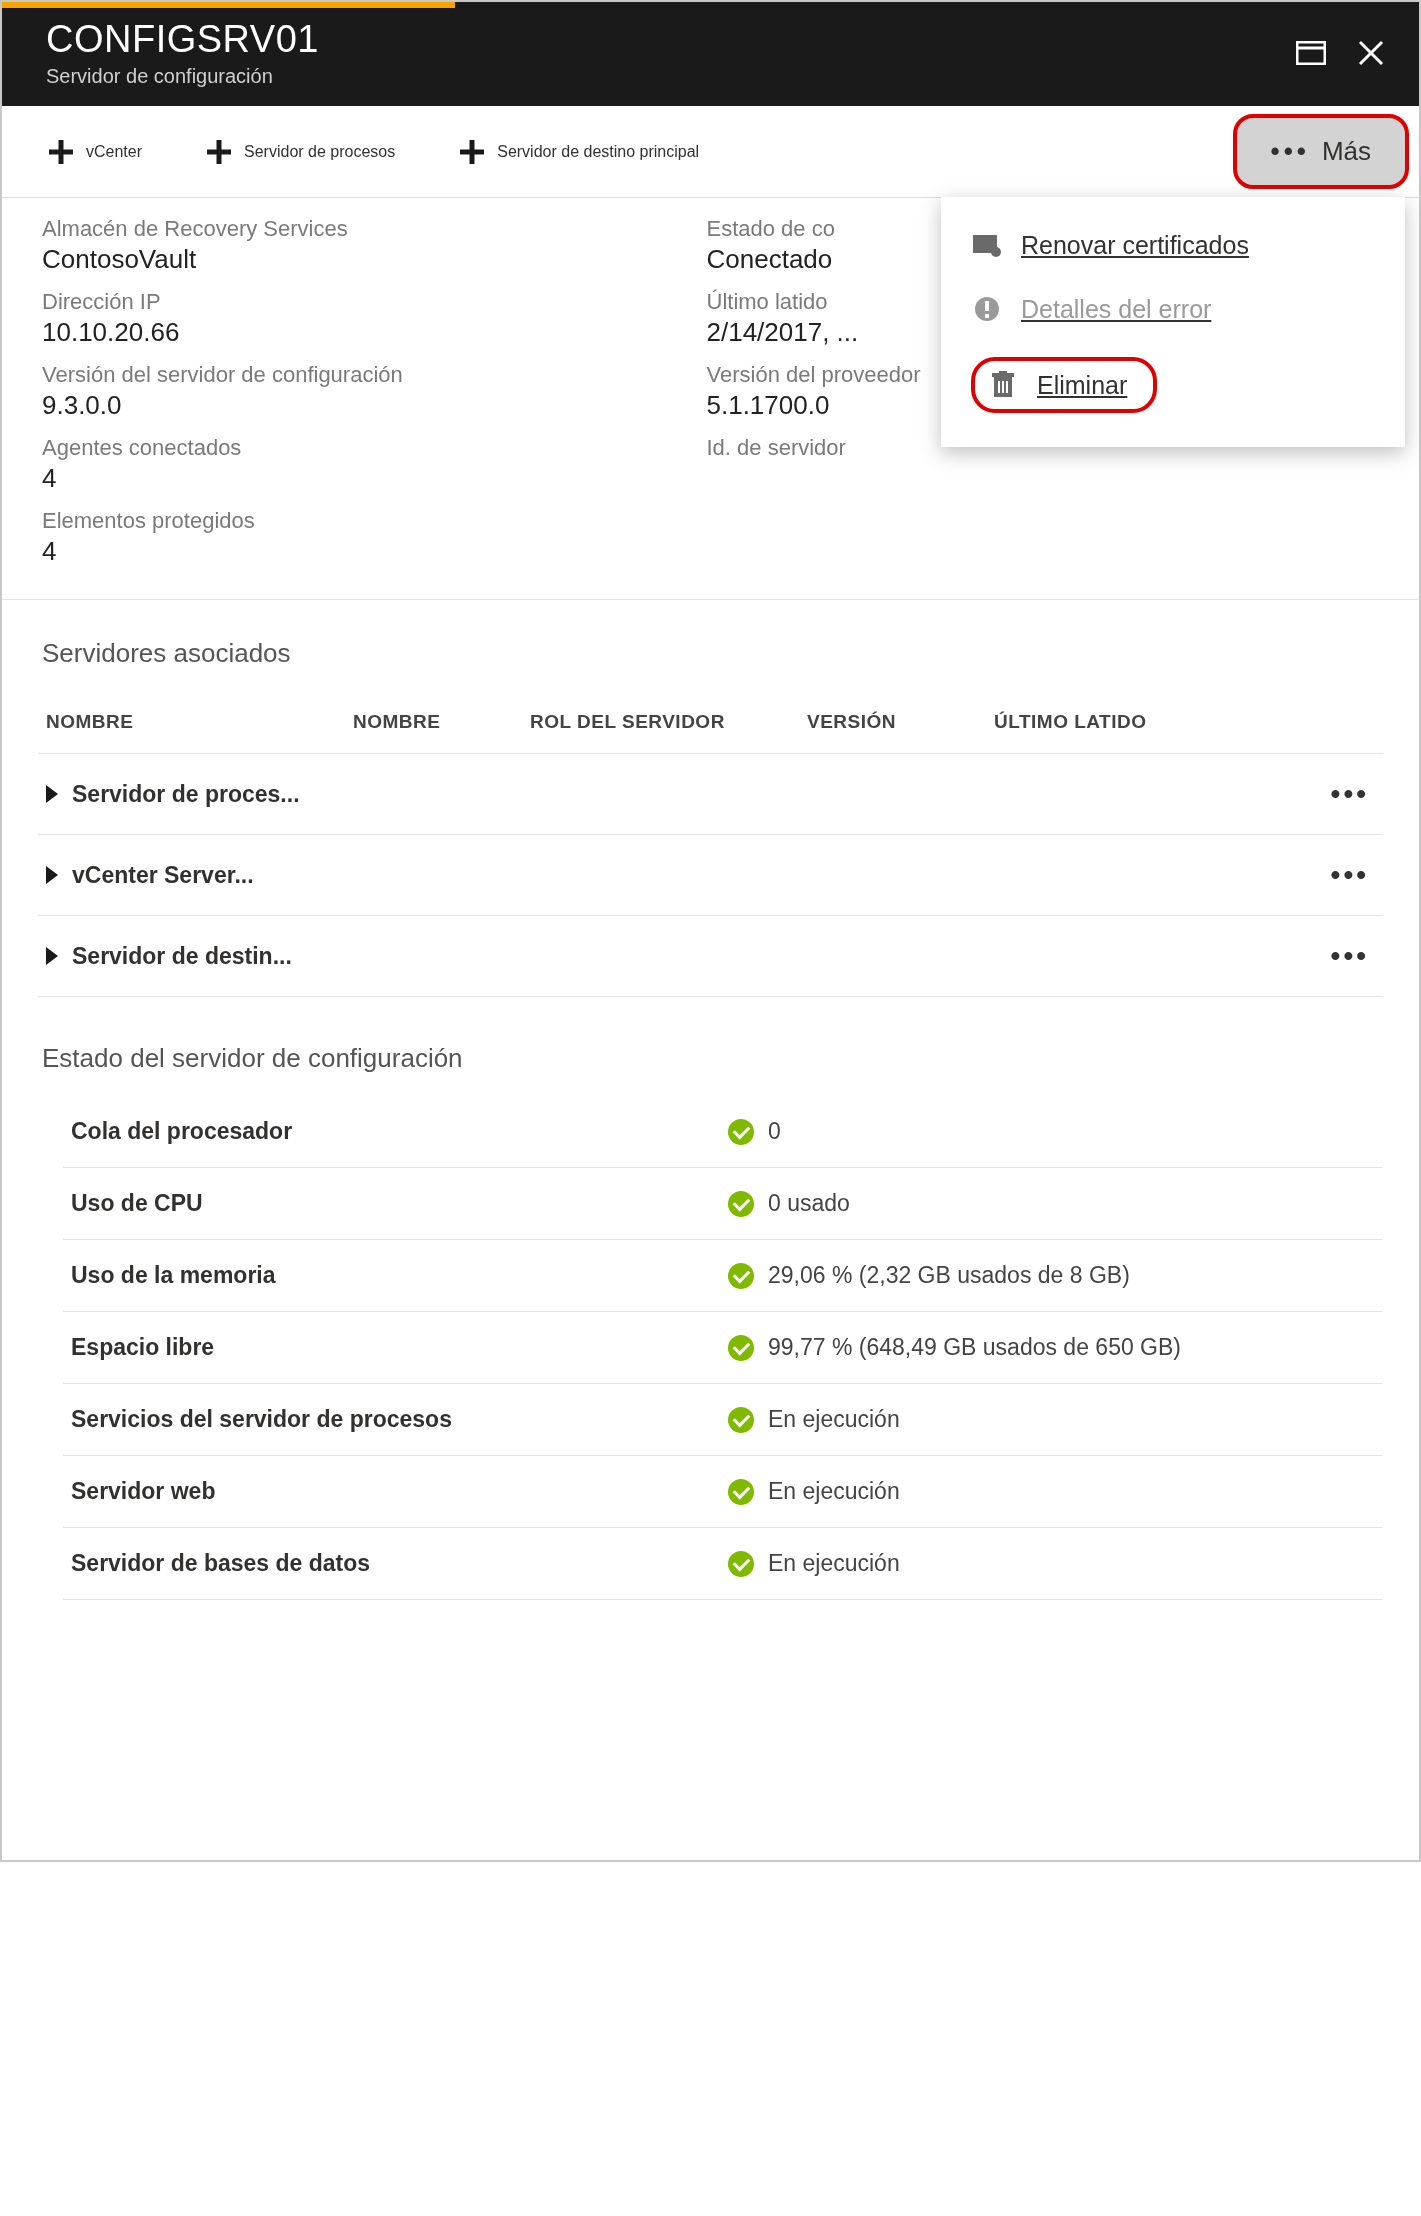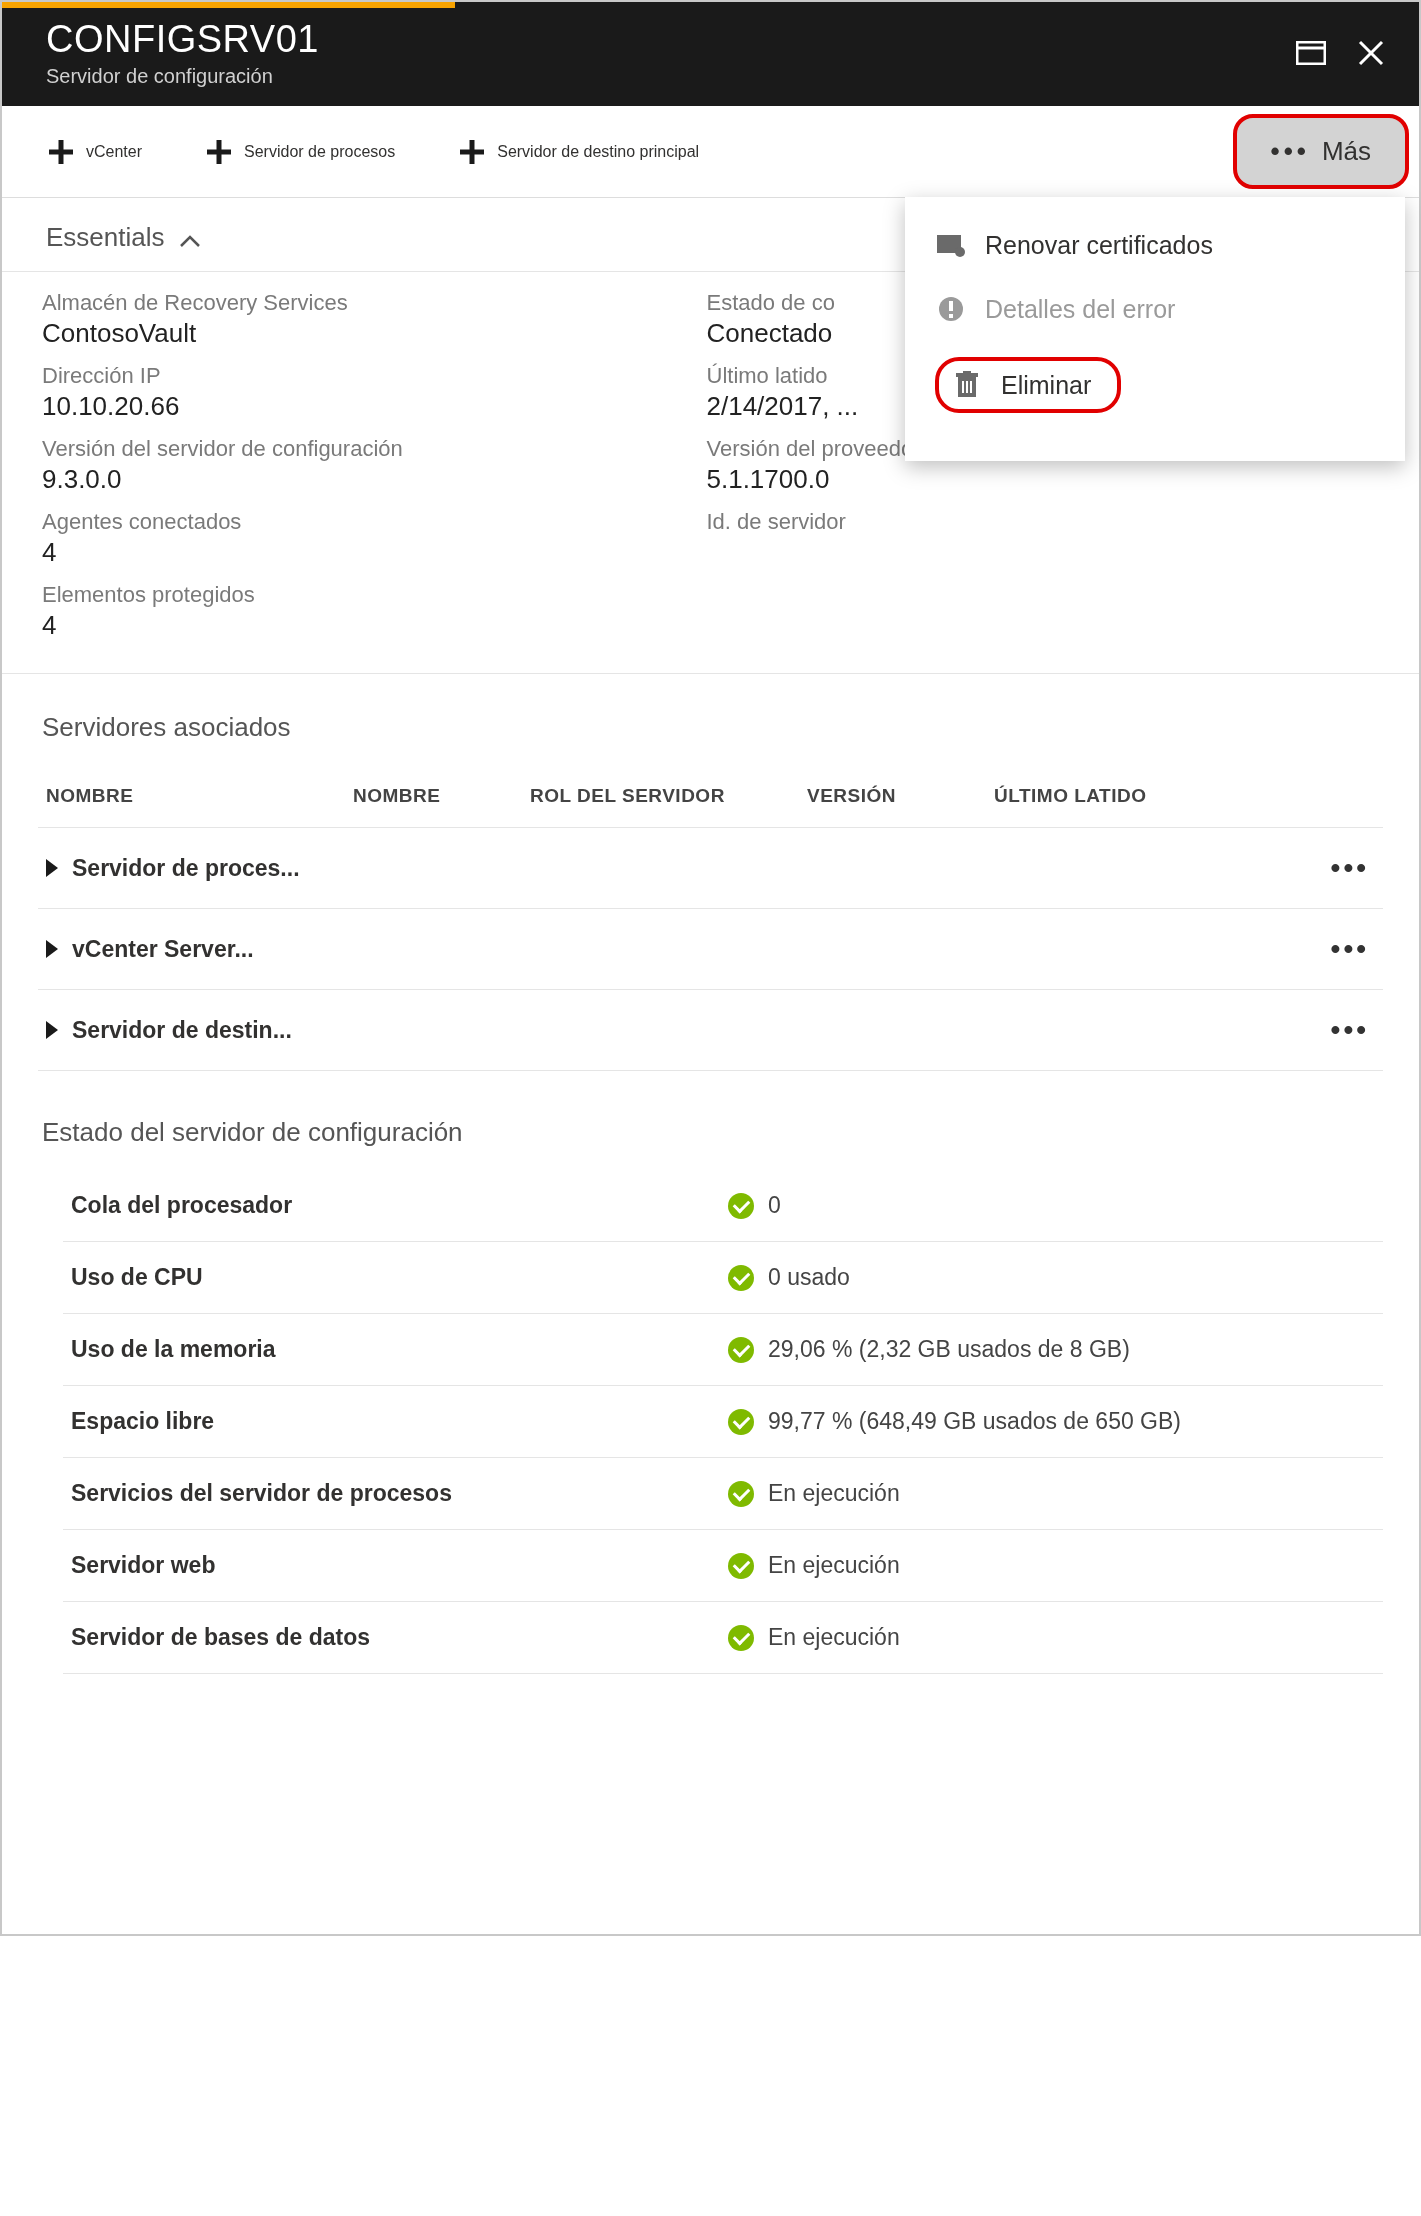--- a/index.html
+++ b/index.html
@@ -67,25 +67,26 @@
       border: 4px solid #e10000;
       border-radius: 20px;
       cursor: pointer;
     }
     .mas-btn .dots { letter-spacing: 4px; margin-right: 12px; font-weight: bold; }
 
     
     .dropdown {
       position: absolute;
       top: 100%; right: 14px;
-      width: 500px;
+      width: 464px;
       background: #fff;
       box-shadow: 0 6px 20px rgba(0,0,0,.25);
-      padding: 16px 0 32px 0;
+      padding: 16px 0 18px 0;
       z-index: 10;
+      text-decoration: underline;
     }
     .dd-item {
       display: flex; align-items: center;
       padding: 16px 30px; font-size: 25px;
       cursor: pointer;
     }
     .dd-item.disabled { color: #9a9a9a; cursor: default; }
     .dd-item .dd-icon {
       width: 32px; height: 32px; margin-right: 18px;
       display: inline-flex; align-items: center; justify-content: center;
@@ -259,28 +260,20 @@
                 <line x1="12" y1="10" x2="12" y2="22" stroke="#fff" stroke-width="2"></line>
                 <line x1="16" y1="10" x2="16" y2="22" stroke="#fff" stroke-width="2"></line>
               </svg>
           </span>
           <span>Eliminar</span>
         </span>
       </div>
     </div>
   </div>
 
-  <div class="essentials-toggle">
-    <span>Essentials</span>
-    <span class="chevron-up">
-      <svg width="22" height="14" viewBox="0 0 22 14">
-          <polyline points="2,12 11,3 20,12" stroke-width="2.5"></polyline>
-        </svg>
-    </span>
-  </div>
 
   <div class="ess-grid">
     <div class="ess-cell">
       <div class="ess-label">Almacén de Recovery Services</div>
       <div class="ess-value">ContosoVault</div>
     </div>
     <div class="ess-cell">
       <div class="ess-label">Estado de co</div>
       <div class="ess-value">Conectado</div>
     </div>

